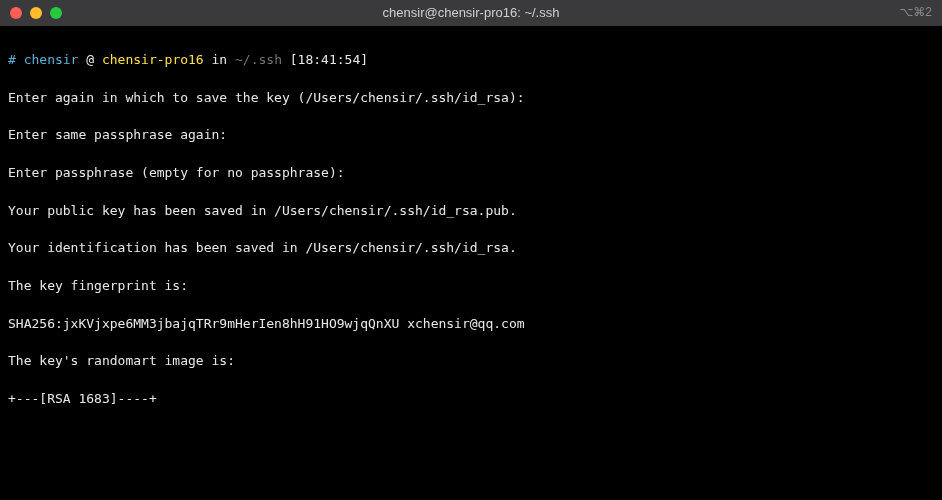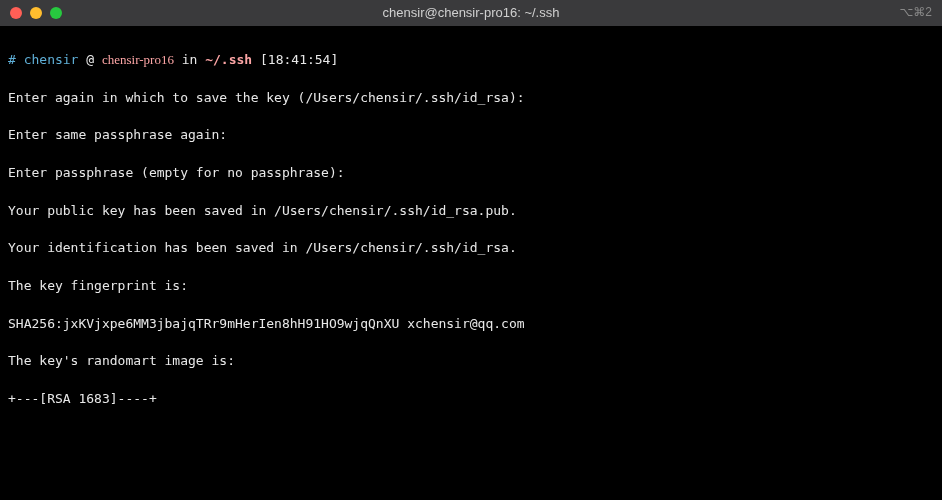--- a/index.html
+++ b/index.html
@@ -51,22 +51,22 @@
       color: #888;
       font-size: 12px;
       font-family: -apple-system, sans-serif;
     }
     .terminal-content {
       padding: 6px 8px;
       white-space: pre;
       font-family: "Menlo", "Monaco", "Consolas", monospace;
     }
     .c-red { color: #cd5c5c; }
-    .c-yellow { color: #fca5a5; font-weight: bold; }
-    .c-green { color: #fca5a5; font-family: Liberation Serif, serif; }
+    .c-yellow { color: #737373; }
+    .c-green { color: #fde047; }
     .c-cyan { color: #5fafd7; }
     .c-white { color: #e8e8e8; }
     .line {
       color: #e8e8e8;
     }
   </style>
 </head>
 <body>
 
 <div class="titlebar">

